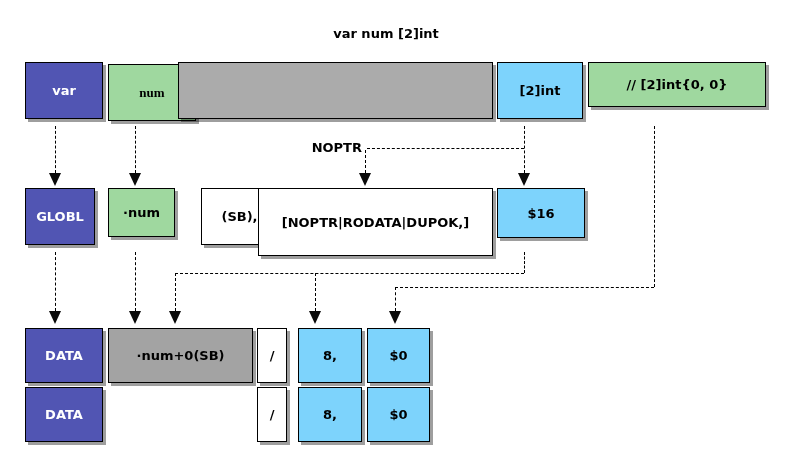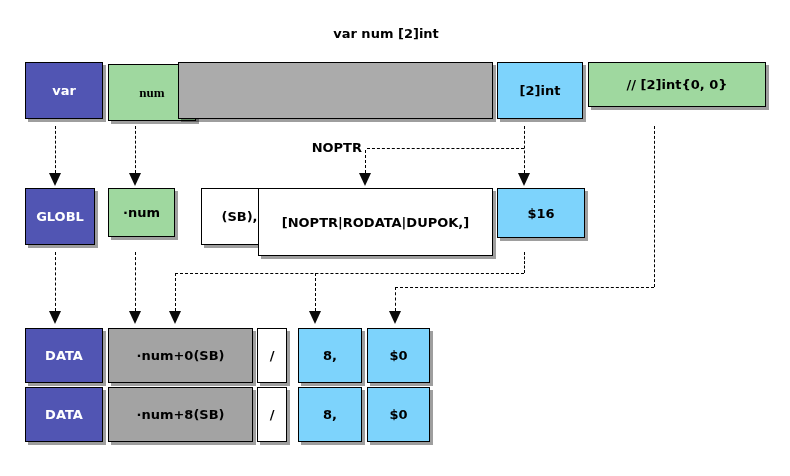--- a/index.html
+++ b/index.html
@@ -47,21 +47,20 @@
   <div class="cell c-white" style="left:258px;top:188px;width:235px;height:68px;">[NOPTR|RODATA|DUPOK,]</div>
   <div class="cell c-red" style="left:497px;top:188px;width:88px;height:50px;">$16</div>
 
   <div class="cell c-blue" style="left:25px;top:328px;width:78px;height:55px;">DATA</div>
   <div class="cell c-yellow" style="left:108px;top:328px;width:145px;height:55px;">·num+0(SB)</div>
   <div class="cell c-white" style="left:257px;top:328px;width:30px;height:55px;">/</div>
   <div class="cell c-red" style="left:298px;top:328px;width:64px;height:55px;">8,</div>
   <div class="cell c-red" style="left:367px;top:328px;width:63px;height:55px;">$0</div>
 
   <div class="cell c-blue" style="left:25px;top:387px;width:78px;height:55px;">DATA</div>
-  <div class="cell c-yellow" style="left:108px;top:387px;width:145px;height:55px;">·num+8(SB)</div>
   <div class="cell c-white" style="left:257px;top:387px;width:30px;height:55px;">/</div>
   <div class="cell c-red" style="left:298px;top:387px;width:64px;height:55px;">8,</div>
   <div class="cell c-red" style="left:367px;top:387px;width:63px;height:55px;">$0</div>
 
   <div class="vline" style="left:55px;top:126px;height:47px;"></div>
   <div class="arrowhead" style="left:49px;top:173px;"></div>
 
   <div class="vline" style="left:135px;top:126px;height:47px;"></div>
   <div class="arrowhead" style="left:129px;top:173px;"></div>
 

